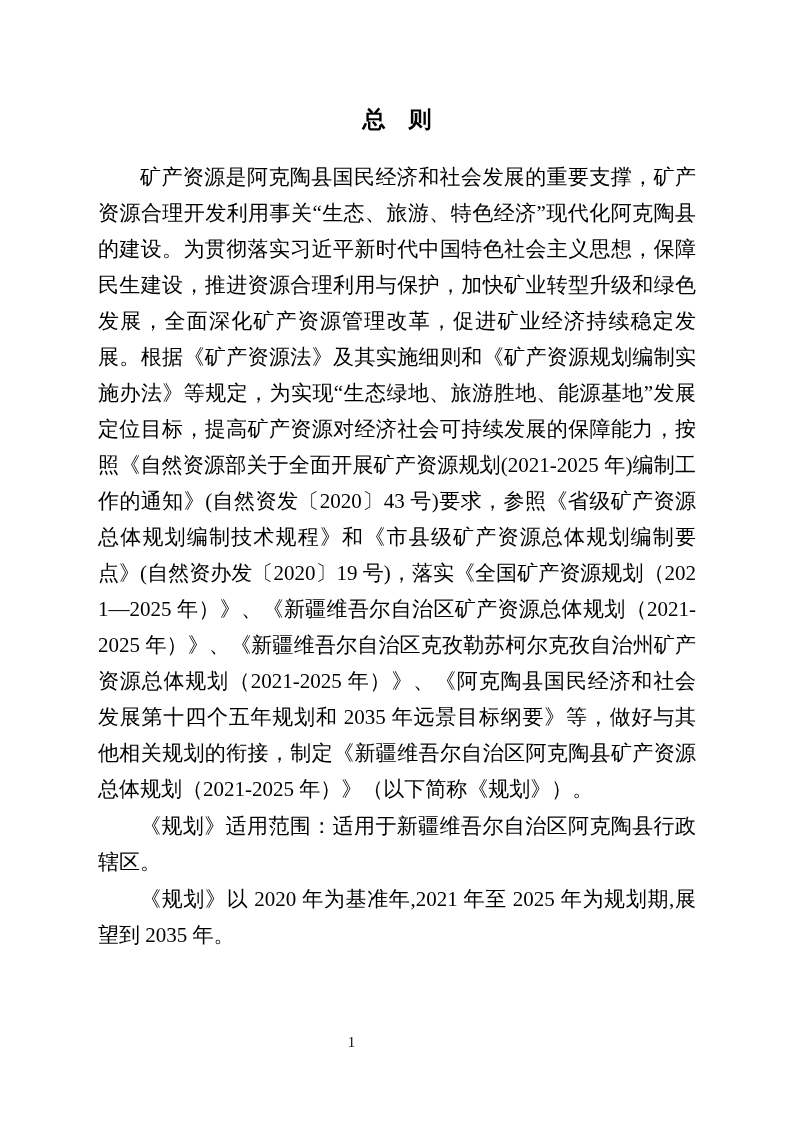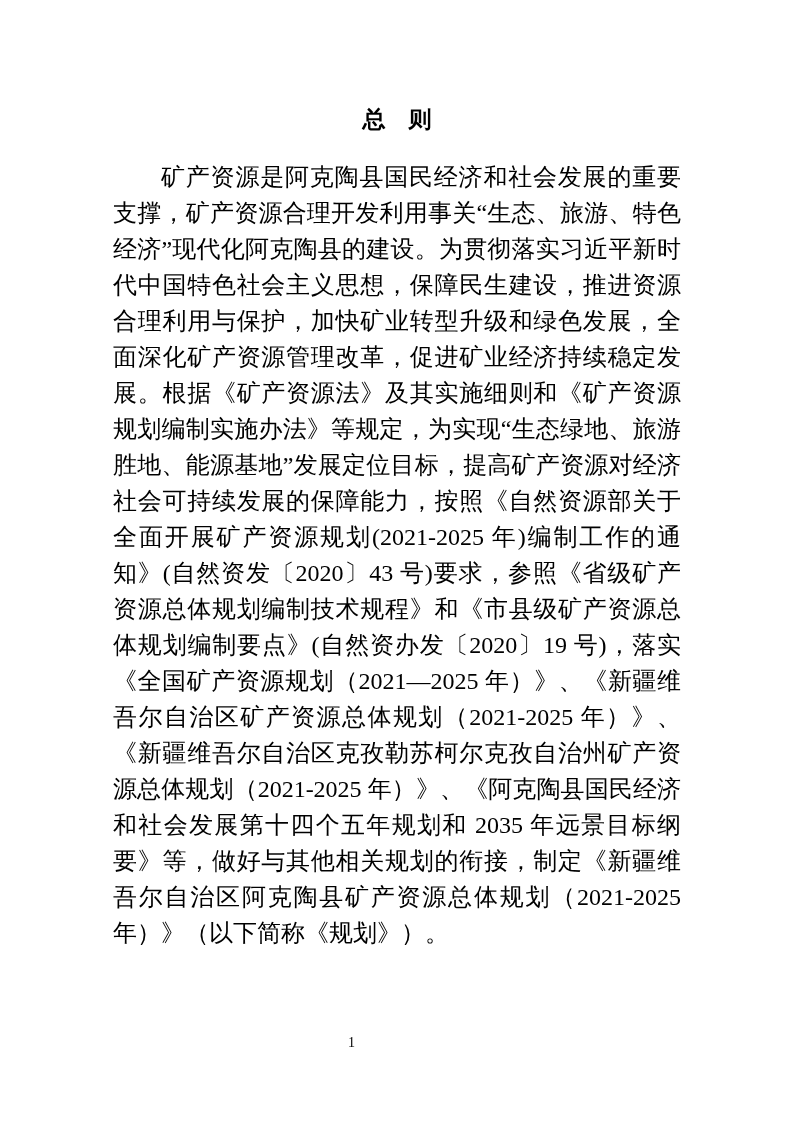--- a/index.html
+++ b/index.html
@@ -24,41 +24,43 @@
   }
   .doc-title {
     font-size: 23px;
     font-weight: 700;
     text-align: center;
     margin: 0 0 23px 0;
     line-height: 32px;
     font-family: "Liberation Serif", "DejaVu Serif", serif;
   }
   .body-para {
-    font-size: 24px;
+    font-size: 21px;
     line-height: 36px;
     text-align: justify;
     text-justify: inter-character;
     text-indent: 2em;
-    margin: 16px;
+    margin: 1px;
     word-break: break-all;
     font-family: "Liberation Serif", "DejaVu Serif", serif;
   }
   .page-number {
     position: absolute;
     top: 1035px;
     left: 0;
     width: 100%;
     text-align: center;
     font-size: 14px;
     font-family: "Liberation Serif", "DejaVu Serif", serif;
   }
 </style>
 </head>
 <body>
 
 <div class="page">
   <div class="content">
     <h1 class="doc-title">总　则</h1>
     <p class="body-para">矿产资源是阿克陶县国民经济和社会发展的重要支撑，矿产资源合理开发利用事关“生态、旅游、特色经济”现代化阿克陶县的建设。为贯彻落实习近平新时代中国特色社会主义思想，保障民生建设，推进资源合理利用与保护，加快矿业转型升级和绿色发展，全面深化矿产资源管理改革，促进矿业经济持续稳定发展。根据《矿产资源法》及其实施细则和《矿产资源规划编制实施办法》等规定，为实现“生态绿地、旅游胜地、能源基地”发展定位目标，提高矿产资源对经济社会可持续发展的保障能力，按照《自然资源部关于全面开展矿产资源规划(2021-2025 年)编制工作的通知》(自然资发〔2020〕43 号)要求，参照《省级矿产资源总体规划编制技术规程》和《市县级矿产资源总体规划编制要点》(自然资办发〔2020〕19 号)，落实《全国矿产资源规划（2021—2025 年）》、《新疆维吾尔自治区矿产资源总体规划（2021-2025 年）》、《新疆维吾尔自治区克孜勒苏柯尔克孜自治州矿产资源总体规划（2021-2025 年）》、《阿克陶县国民经济和社会发展第十四个五年规划和 2035 年远景目标纲要》等，做好与其他相关规划的衔接，制定《新疆维吾尔自治区阿克陶县矿产资源总体规划（2021-2025 年）》（以下简称《规划》）。</p>
+    <p class="body-para">《规划》适用范围：适用于新疆维吾尔自治区阿克陶县行政辖区。</p>
+    <p class="body-para">《规划》以 2020 年为基准年,2021 年至 2025 年为规划期,展望到 2035 年。</p>
   </div>
   <div class="page-number">1</div>
 </div>
 
 </body></html>

